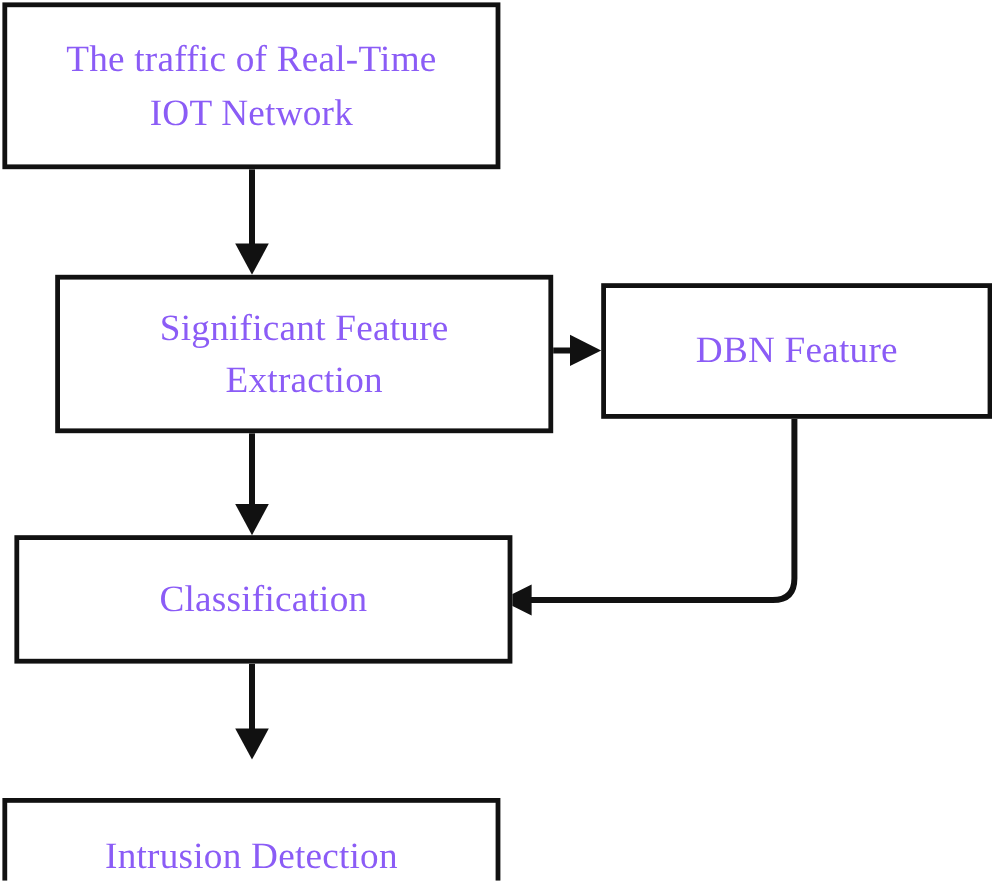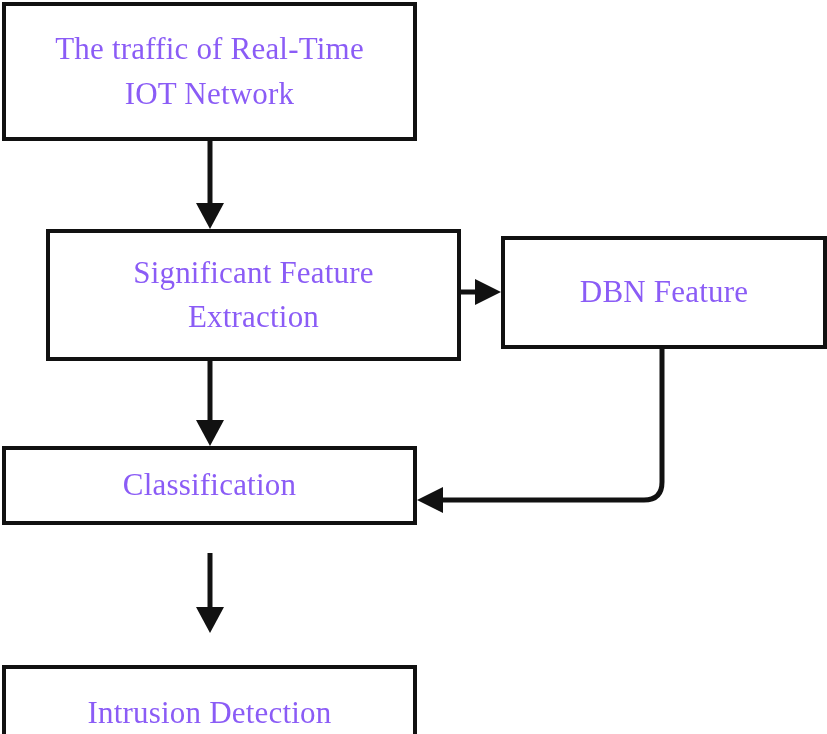--- a/index.html
+++ b/index.html
@@ -40,21 +40,21 @@
   .edge-layer {
     position: absolute;
     left: 0;
     top: 0;
     width: 827px;
     height: 734px;
     pointer-events: none;
   }
   #box-traffic   { left: 2px;   top: 2px;   width: 415px; height: 139px; }
   #box-feature   { left: 2px;   top: 229px; width: 415px; height: 132px; margin-left: 44px; }
-  #box-classify  { left: 2px;   top: 446px; width: 415px; height: 79px; }
+  #box-classify  { left: 12px;   top: 446px; width: 415px; height: 107px; }
   #box-intrusion { left: 2px;   top: 665px; width: 415px; height: 96px;  }
   #box-dbn       { left: 501px; top: 236px; width: 326px; height: 113px; }
 </style>
 </head>
 <body>
 
 <div id="canvas">
 
   <svg class="edge-layer" viewBox="0 0 827 734" width="827" height="734" xmlns="http://www.w3.org/2000/svg">
 

